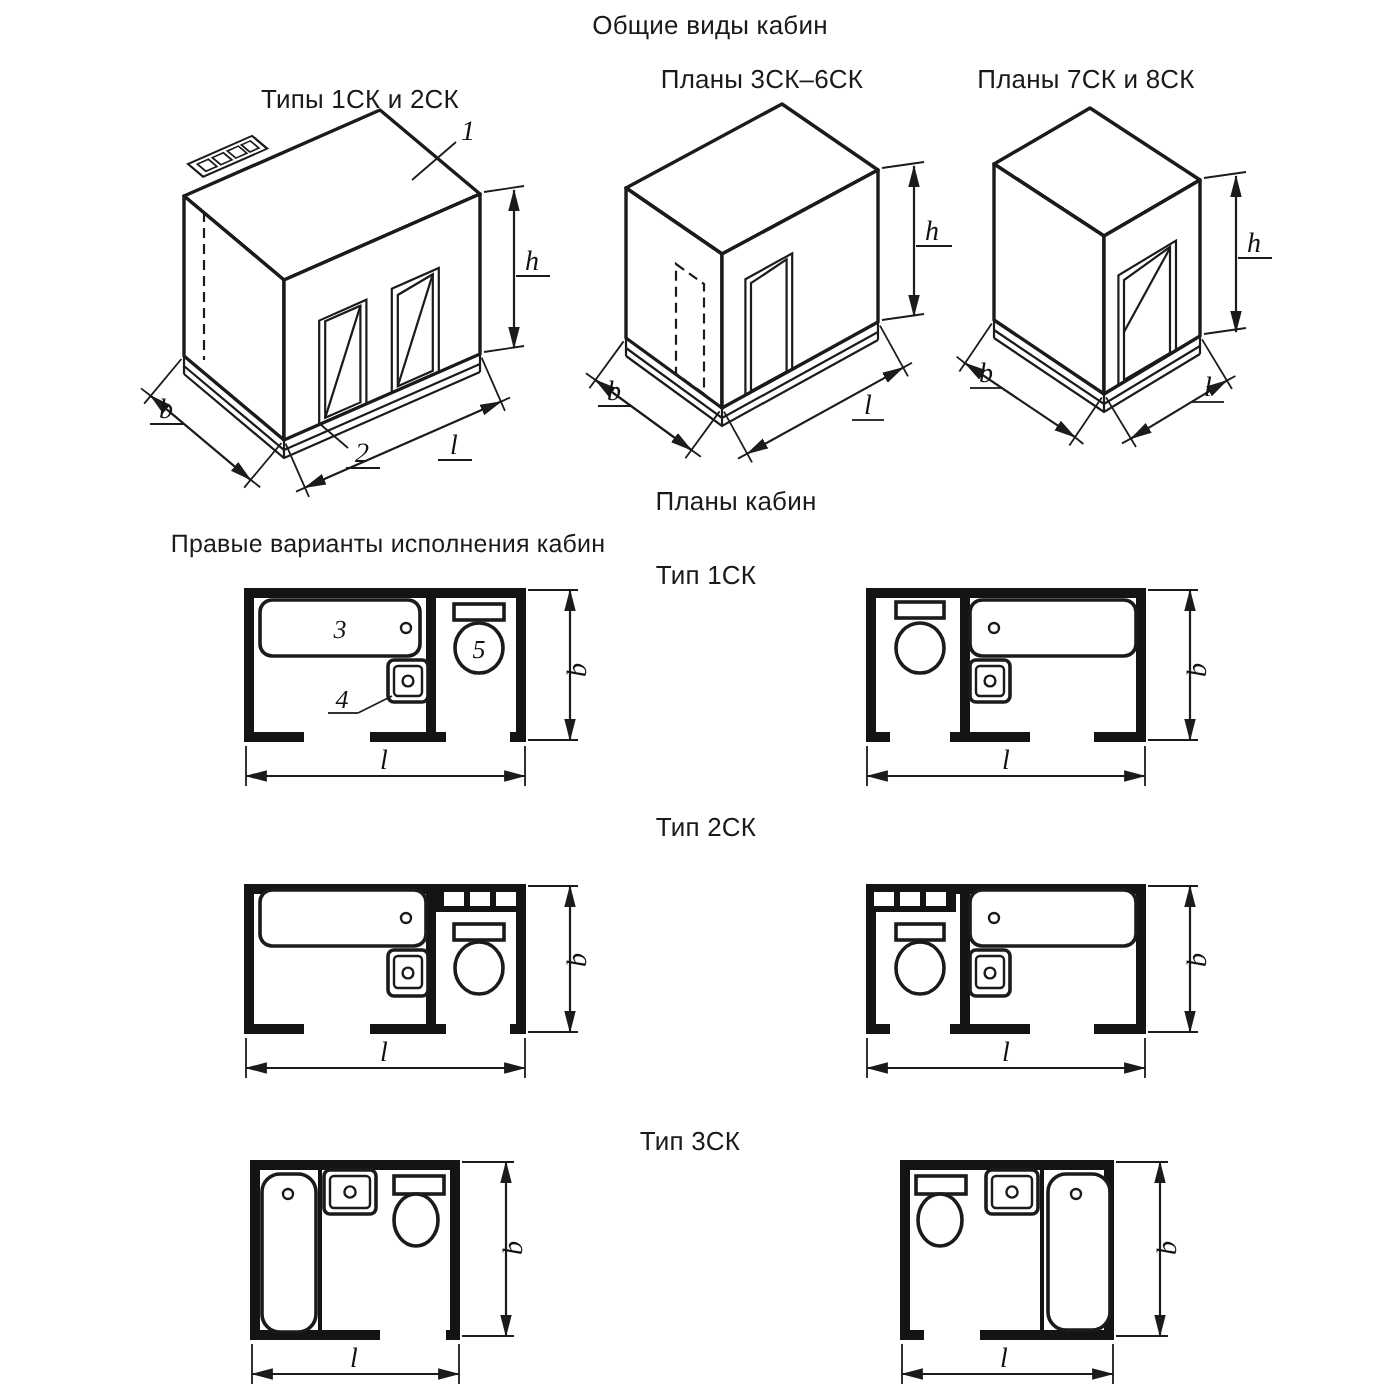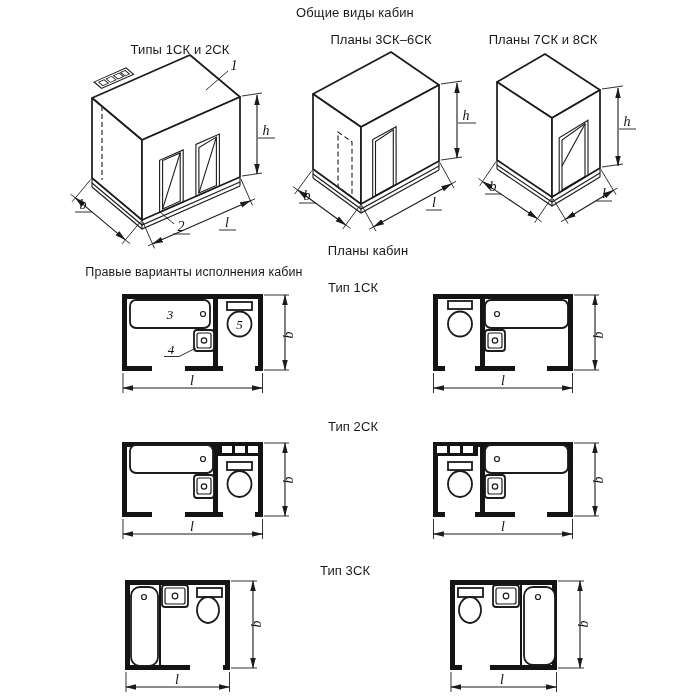--- a/index.html
+++ b/index.html
@@ -26,21 +26,21 @@
 
 <div id="canvas">
 
   <div class="cap" style="left:355px;top:5px;">Общие виды кабин</div>
   <div class="cap" style="left:180px;top:32px;margin-top:10px;">Типы 1СК и 2СК</div>
   <div class="cap" style="left:381px;top:32px;">Планы 3СК–6СК</div>
   <div class="cap" style="left:543px;top:32px;">Планы 7СК и 8СК</div>
   <div class="cap" style="left:368px;top:243px;">Планы кабин</div>
   <div class="cap" style="left:194px;top:265px;font-size:12.5px;">Правые варианты исполнения кабин</div>
   <div class="cap" style="left:353px;top:280px;">Тип 1СК</div>
-  <div class="cap" style="left:353px;top:419px;">Тип 2СК</div>
+  <div class="cap" style="left:353px;top:406px;">Тип 2СК</div>
   <div class="cap" style="left:345px;top:563px;">Тип 3СК</div>
 
   <svg class="svgabs" style="left:60px;top:50px;" width="220" height="200" viewBox="0 0 220 200">
     <defs>
       <marker id="a1" viewBox="0 0 10 6" refX="9.5" refY="3" markerWidth="11" markerHeight="7" orient="auto-start-reverse" markerUnits="userSpaceOnUse">
           <path d="M10,3 L0,0.4 L0,5.6 Z" fill="#1b1b1b"></path>
         </marker>
     </defs>
     <g>
       <polygon class="ol" points="130,5 32,48 82,90 180,47"></polygon>

